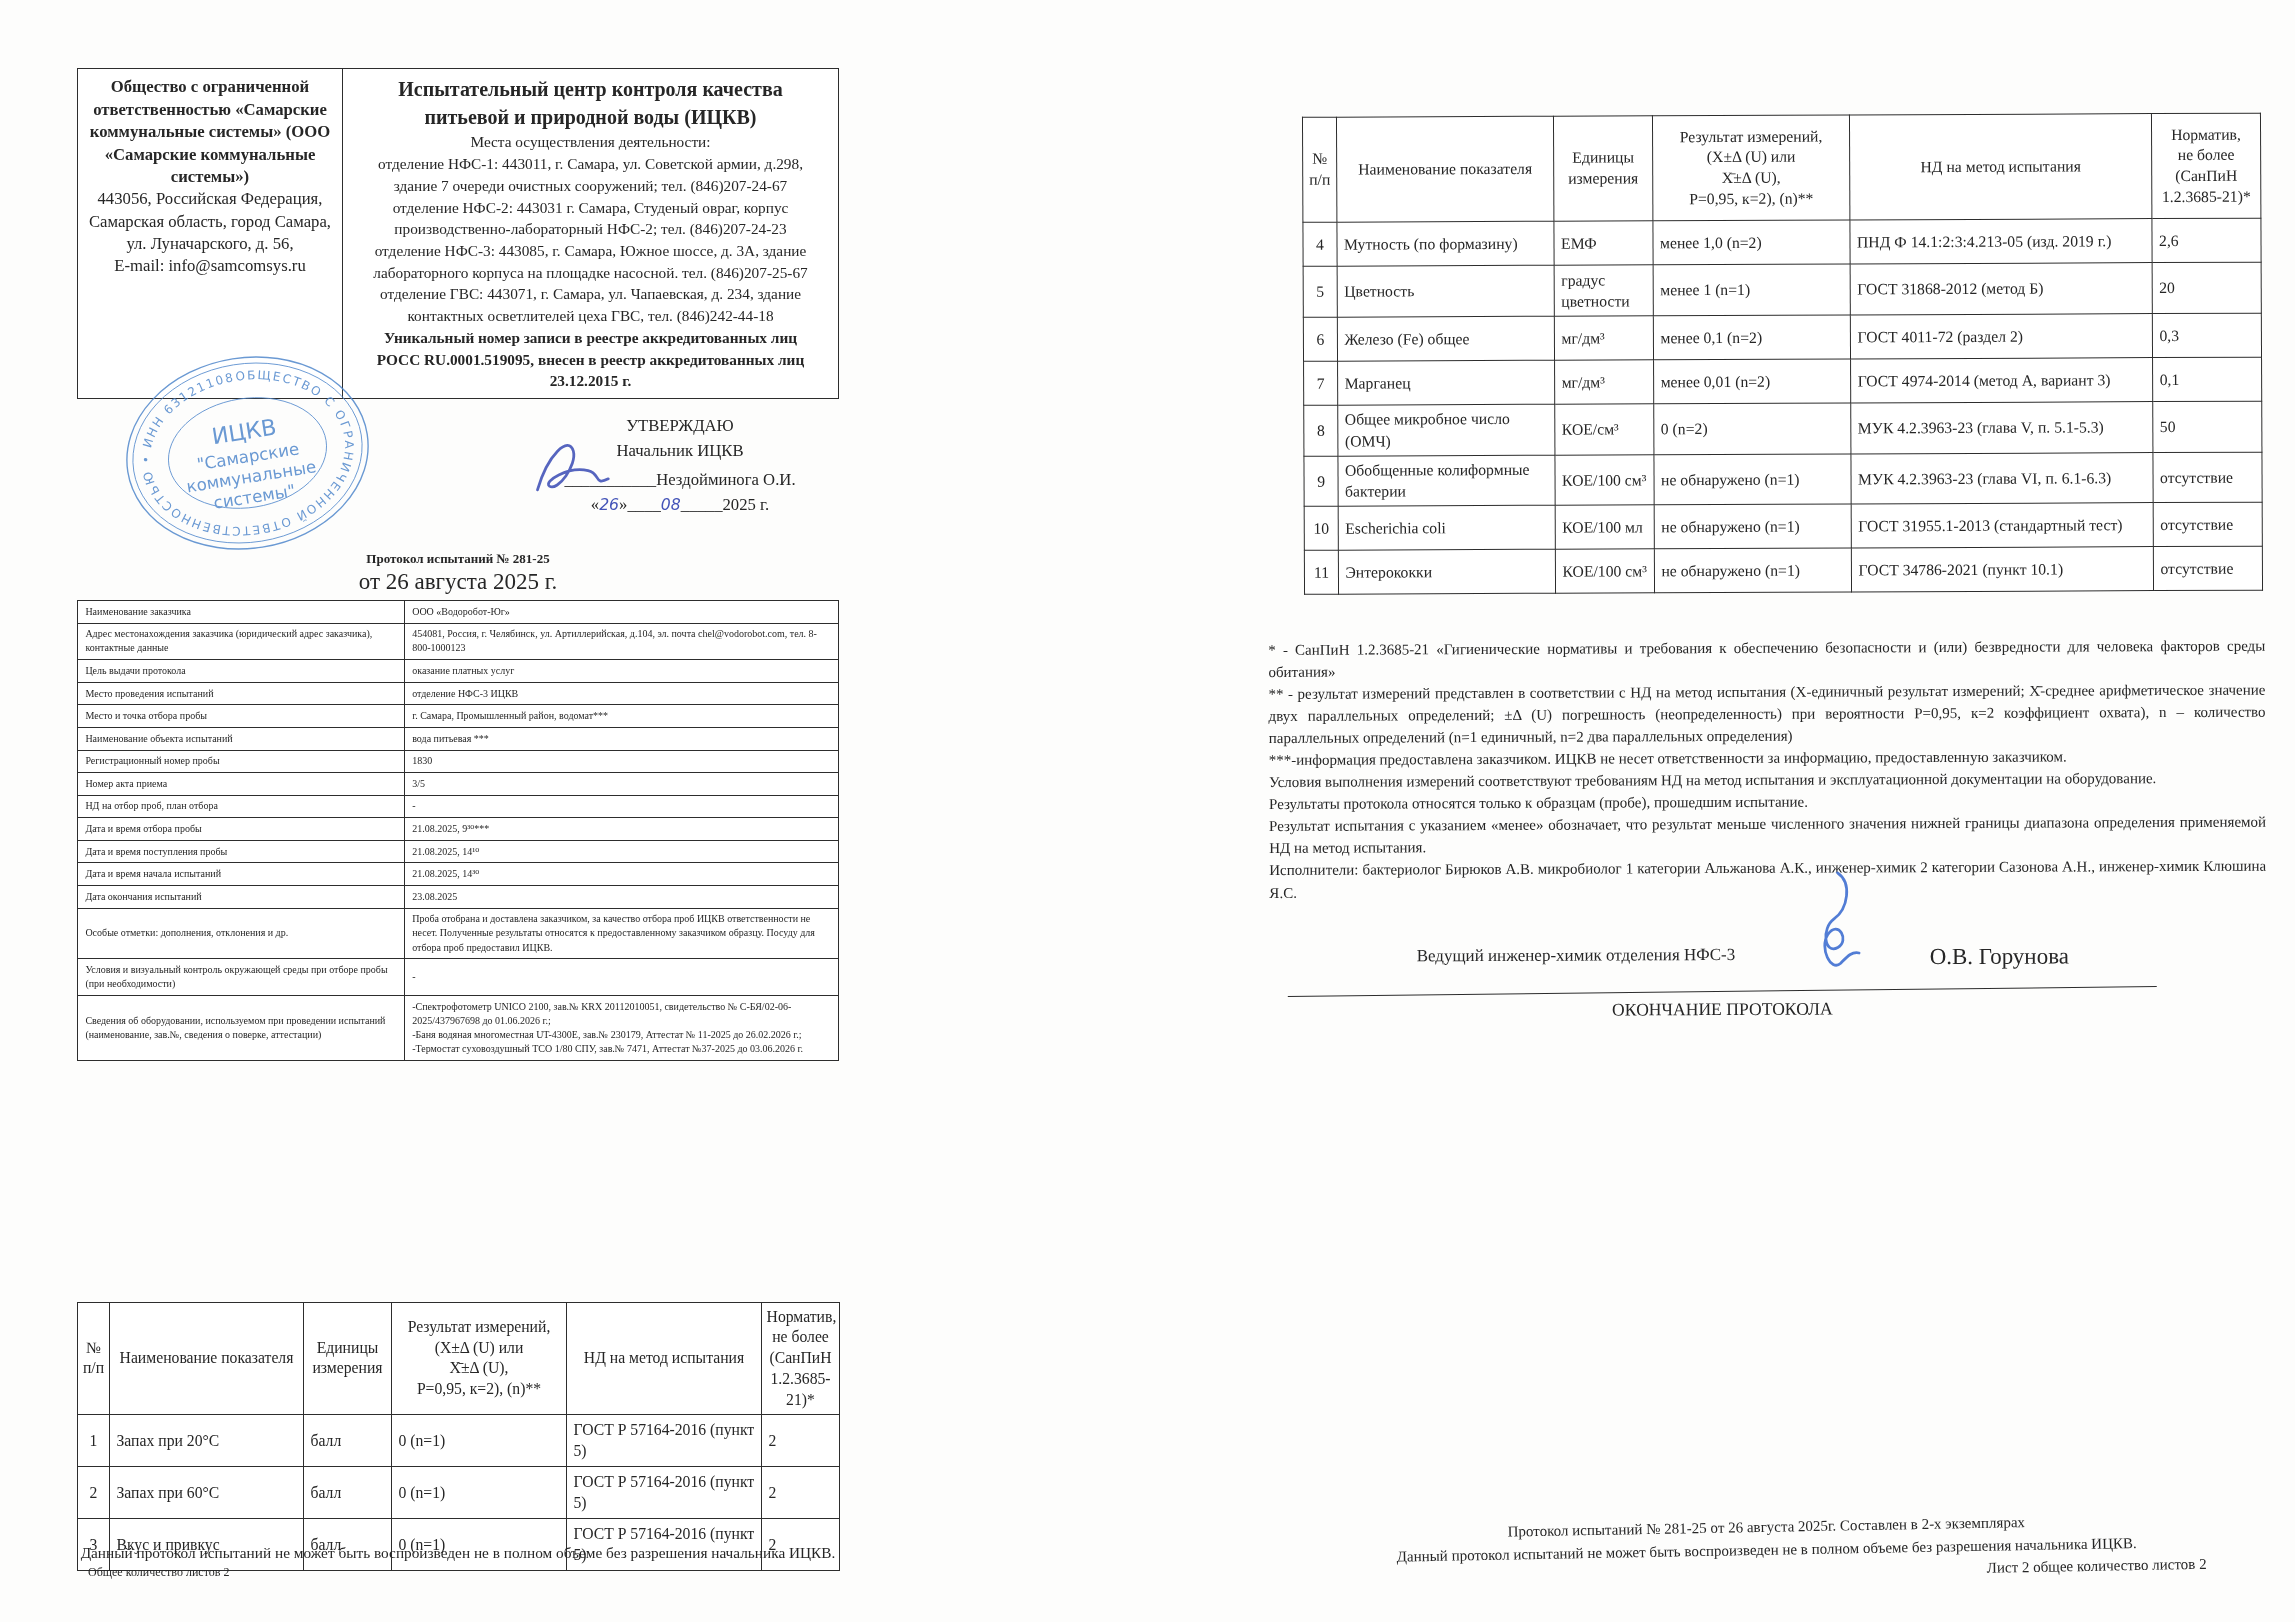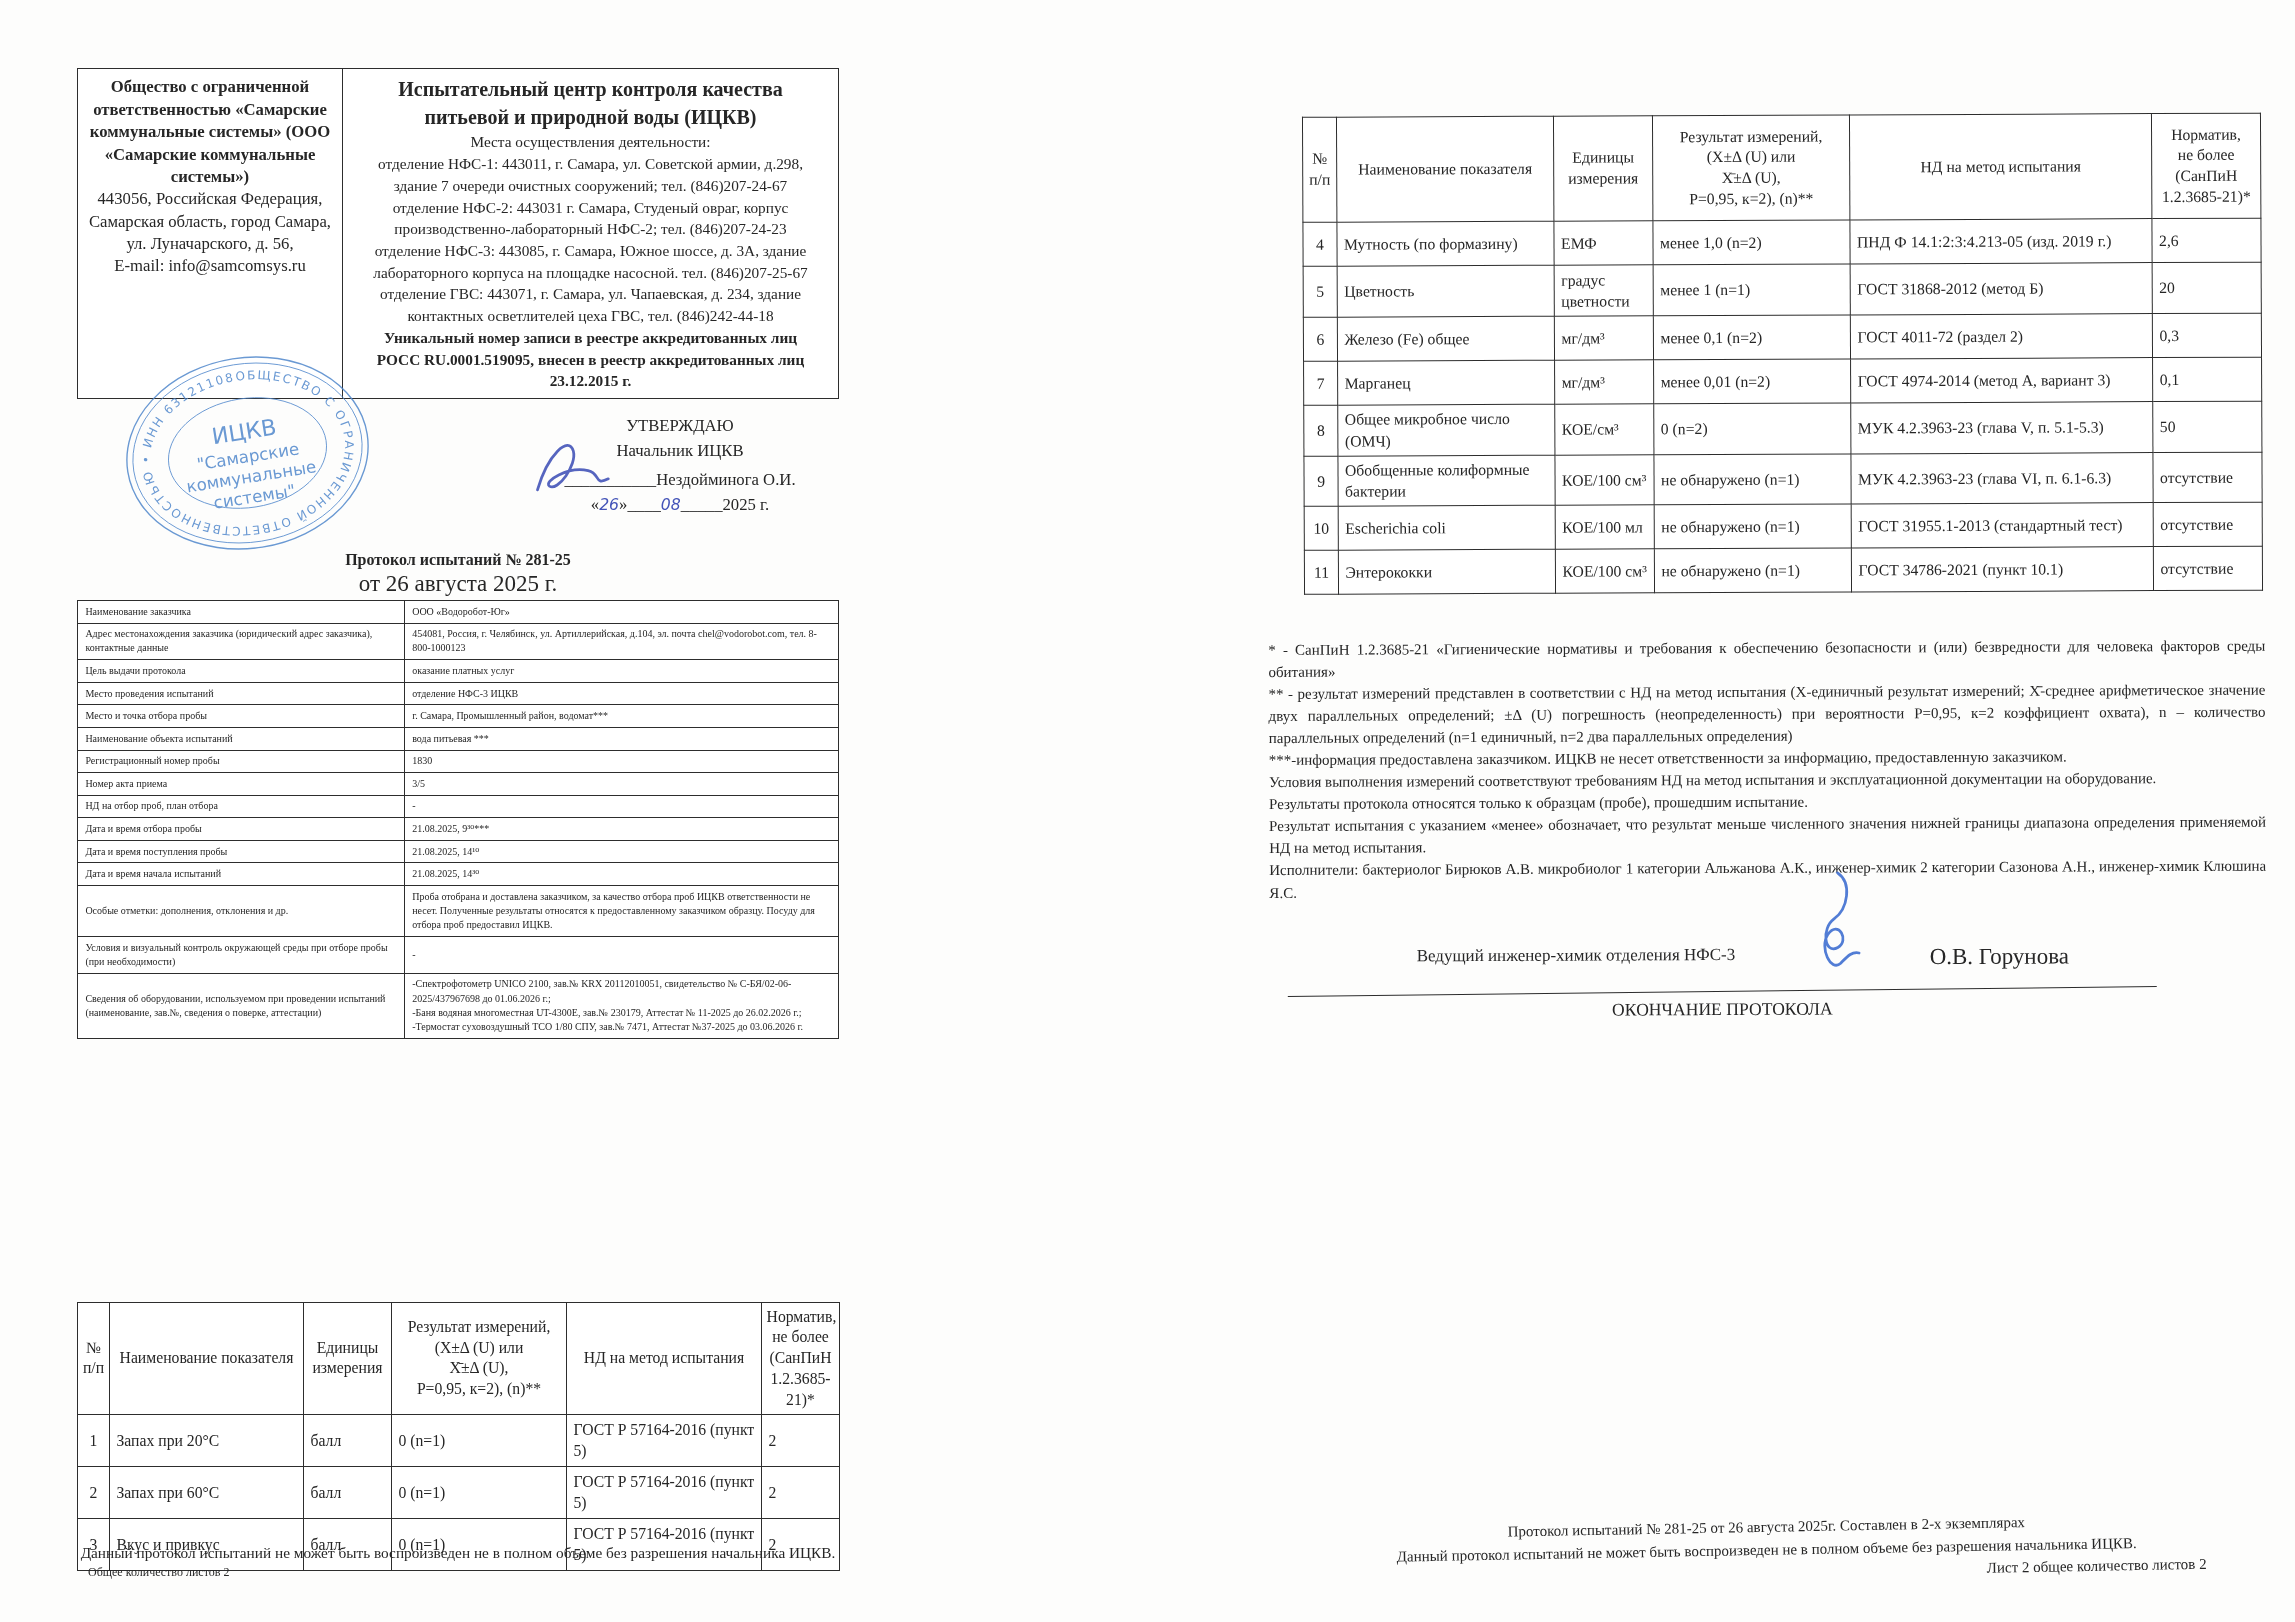--- a/index.html
+++ b/index.html
@@ -29,21 +29,21 @@
 
   
   .approve{position:absolute;left:516px;top:413px;width:328px;font-size:16.7px;
            text-align:center;line-height:1.5;}
   .approve .nameline{position:relative;margin-top:3.7px;}
   .sig1{position:absolute;left:13px;top:-36px;width:97px;height:69px;}
   .hand{color:#4454b8;font-style:italic;font-family:"DejaVu Sans",sans-serif;font-size:15.7px;}
 
   
   .ptitle{position:absolute;left:77px;top:551px;width:762px;text-align:center;}
-  .ptitle .t1{font-weight:bold;font-size:16px;}
+  .ptitle .t1{font-weight:bold;font-size:13px;}
   .ptitle .t2{font-size:23px;margin-top:1.9px;}
 
   
   .info{position:absolute;left:77px;top:600px;width:762px;border-collapse:collapse;
         font-size:10px;background:#fff;}
   .info td{border:1.4px solid #2d2d2d;padding:3.7px 7.4px;vertical-align:middle;line-height:1.42;}
   .info td.lab{width:311px;}
   .info td.pre{white-space:pre-line;}
   .u{}
 
@@ -178,20 +178,24 @@
           <td class="lab">Дата и время отбора пробы</td>
           <td>21.08.2025, 9³⁰***</td>
         </tr>
     <tr>
           <td class="lab">Дата и время поступления пробы</td>
           <td>21.08.2025, 14¹⁰</td>
         </tr>
     <tr>
           <td class="lab">Дата и время начала испытаний</td>
           <td>21.08.2025, 14³⁰</td>
+        </tr>
+    <tr>
+          <td class="lab">Дата окончания испытаний</td>
+          <td>23.08.2025</td>
         </tr>
     <tr>
           <td class="lab">Особые отметки: дополнения, отклонения и др.</td>
           <td>Проба отобрана и доставлена заказчиком, за качество отбора проб ИЦКВ ответственности не несет. Полученные результаты относятся к предоставленному заказчиком образцу. Посуду для отбора проб предоставил ИЦКВ.</td>
         </tr>
     <tr>
           <td class="lab">Условия и визуальный контроль окружающей среды при отборе пробы (при необходимости)</td>
           <td>-</td>
         </tr>
     <tr>

